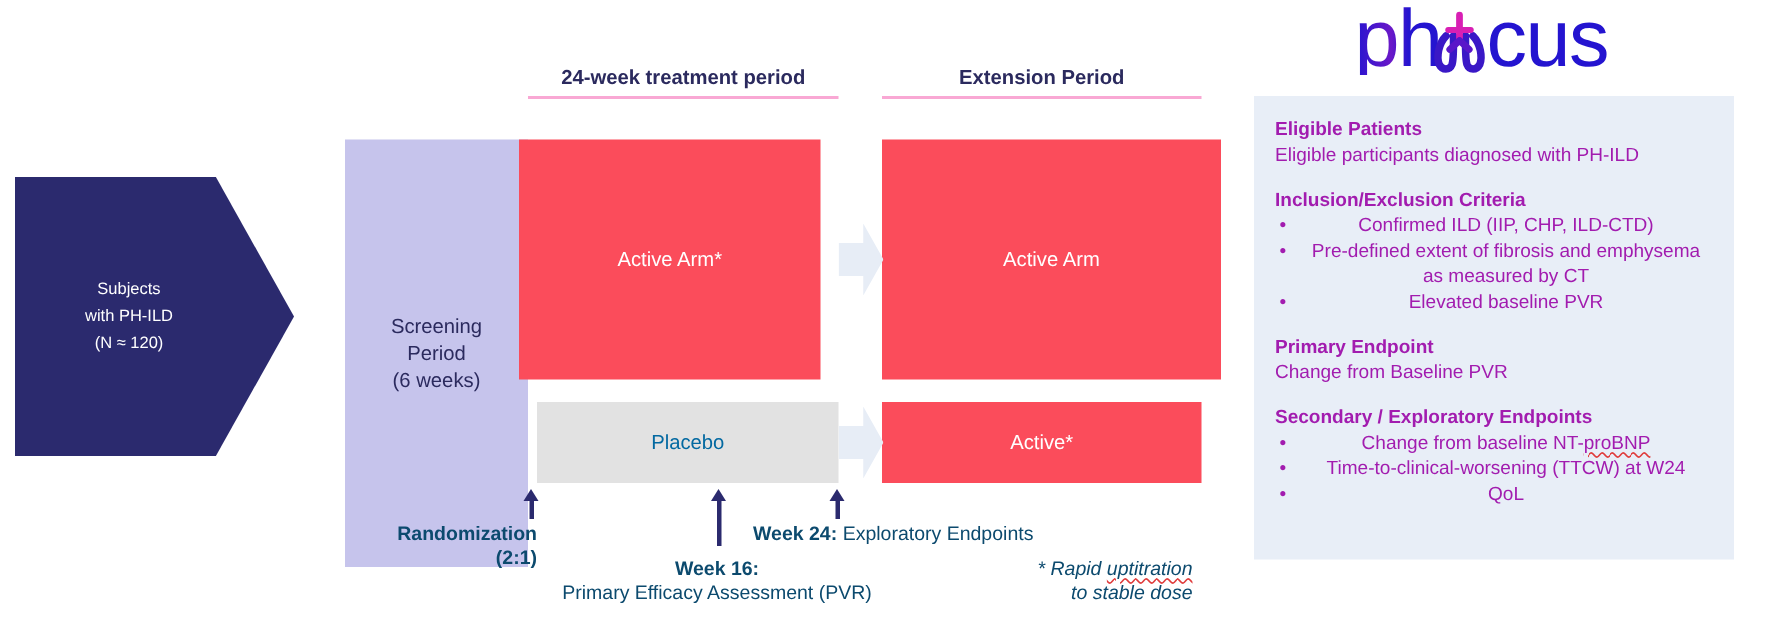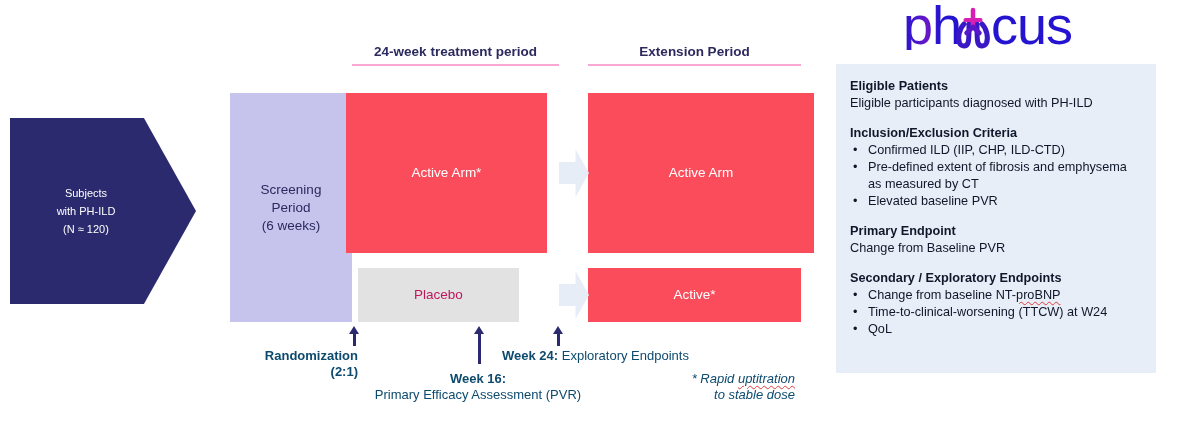--- a/index.html
+++ b/index.html
@@ -60,30 +60,30 @@
     display: flex;
     align-items: center;
     justify-content: center;
     box-sizing: border-box;
     font-size: 13.5px;
     line-height: 18px;
     text-align: center;
     white-space: pre-line;
   }
   #block-screening {
-    left: 230px; top: 93px; width: 122px; height: 229px;
+    left: 230px; top: 93px; width: 122px; height: 285px;
     background: #c6c4ec; color: #2b2a5e;
   }
   #block-active-arm-treat {
     left: 346px; top: 93px; width: 201px; height: 160px;
     background: #fb4c5b; color: #ffffff;
   }
   #block-placebo {
-    left: 358px; top: 268px; width: 161px; height: 54px;
-    background: #e2e2e2; color: #be185d;
+    left: 358px; top: 268px; width: 201px; height: 54px;
+    background: #e2e2e2; color: #0369a1;
   }
   #block-active-arm-ext {
     left: 588px; top: 93px; width: 226px; height: 160px;
     background: #fb4c5b; color: #ffffff;
   }
   #block-active-ext {
     left: 588px; top: 268px; width: 213px; height: 54px;
     background: #fb4c5b; color: #ffffff;
   }
 
@@ -156,28 +156,28 @@
   
   #info-panel {
     position: absolute;
     left: 836px; top: 64px;
     width: 320px; height: 309px;
     background: #e8eef7;
     box-sizing: border-box;
     padding: 14px 16px 10px 14px;
     font-size: 12.7px;
     line-height: 17px;
-    color: #0f172a;
+    color: #a21caf;
   }
   #info-panel .sect { margin-bottom: 13px; }
   #info-panel .sect:last-child { margin-bottom: 0; }
   #info-panel .sect-title { font-weight: bold; }
   #info-panel .sect-body { }
   #info-panel ul {
-    margin: 0; padding: 0; list-style: none;
+    margin: 0; padding: 0; list-style: none; text-align: center;
   }
   #info-panel li {
     position: relative;
     padding-left: 18px;
   }
   #info-panel li::before {
     content: "•";
     position: absolute;
     left: 3px; top: 0;
   }

